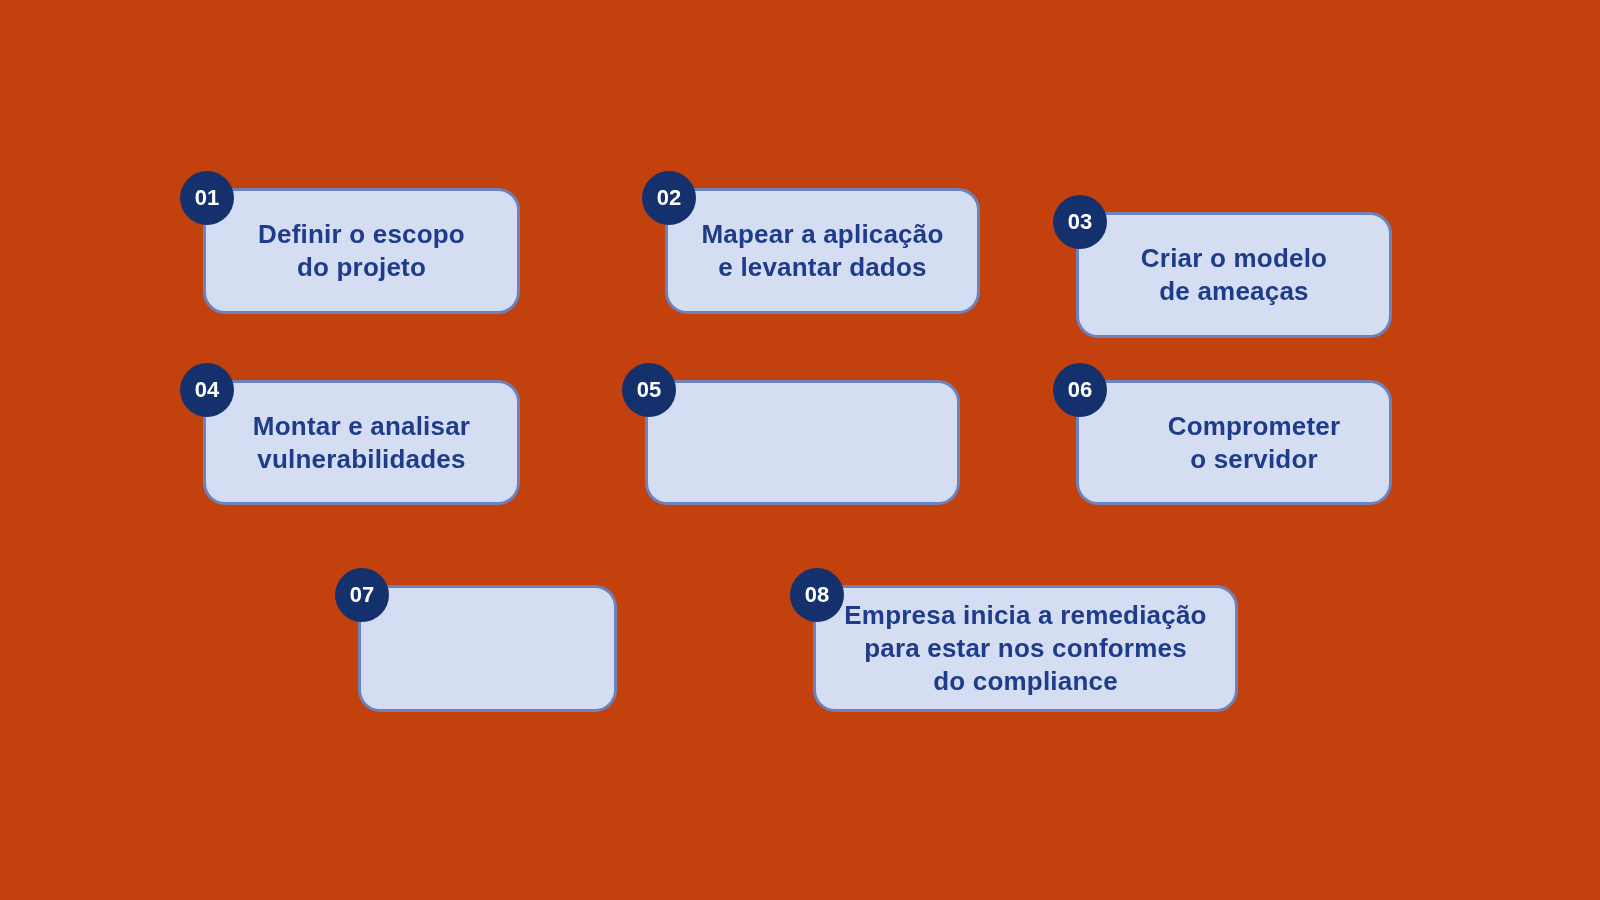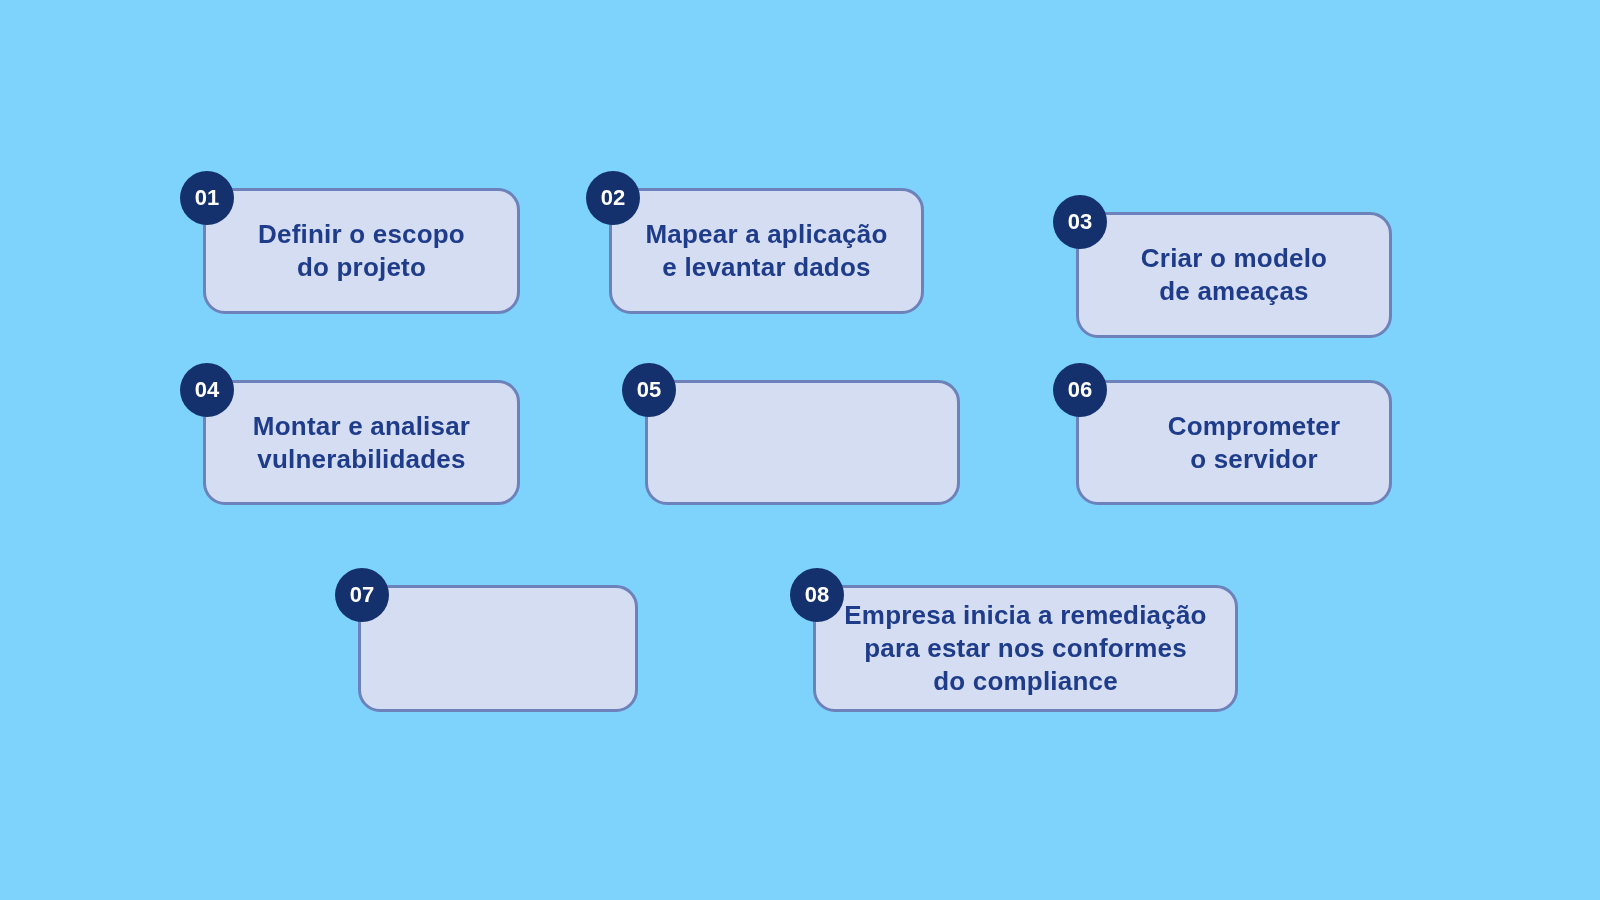--- a/index.html
+++ b/index.html
@@ -5,21 +5,21 @@
   html, body {
     margin: 0;
     padding: 0;
     background: #ffffff;
     font-family: "Liberation Sans", sans-serif;
   }
   .canvas {
     position: relative;
     width: 1600px;
     height: 900px;
-    background: #7dd3fc;
+    background: #c2410c;
     overflow: hidden;
   }
   .card {
     position: absolute;
     box-sizing: border-box;
     background: #d5ddf3;
     border: 3px solid #6d81ba;
     border-radius: 22px;
     display: flex;
     align-items: center;
@@ -45,26 +45,26 @@
     background: #14316e;
     color: #ffffff;
     font-weight: bold;
     font-size: 22px;
     display: flex;
     align-items: center;
     justify-content: center;
     z-index: 2;
   }
   #card-1 { left: 203px;  top: 188px; width: 317px; height: 126px; }
-  #card-2 { left: 609px;  top: 188px; width: 315px; height: 126px; }
+  #card-2 { left: 665px;  top: 188px; width: 315px; height: 126px; }
   #card-3 { left: 1076px; top: 188px; width: 316px; height: 126px; margin-top: 24px; }
   #card-4 { left: 203px;  top: 380px; width: 317px; height: 125px; justify-content: center; }
   #card-5 { left: 645px;  top: 380px; width: 315px; height: 125px; }
   #card-6 { left: 1076px; top: 380px; width: 316px; height: 125px; padding-left: 40px; }
-  #card-7 { left: 358px;  top: 585px; width: 280px; height: 127px; }
+  #card-7 { left: 358px;  top: 585px; width: 259px; height: 127px; }
   #card-8 { left: 813px;  top: 585px; width: 425px; height: 127px; }
 </style>
 </head>
 <body>
 
 <div class="canvas">
 
   <div class="card" id="card-1">
     <span class="badge">01</span>
     <span class="label">Definir o escopo

